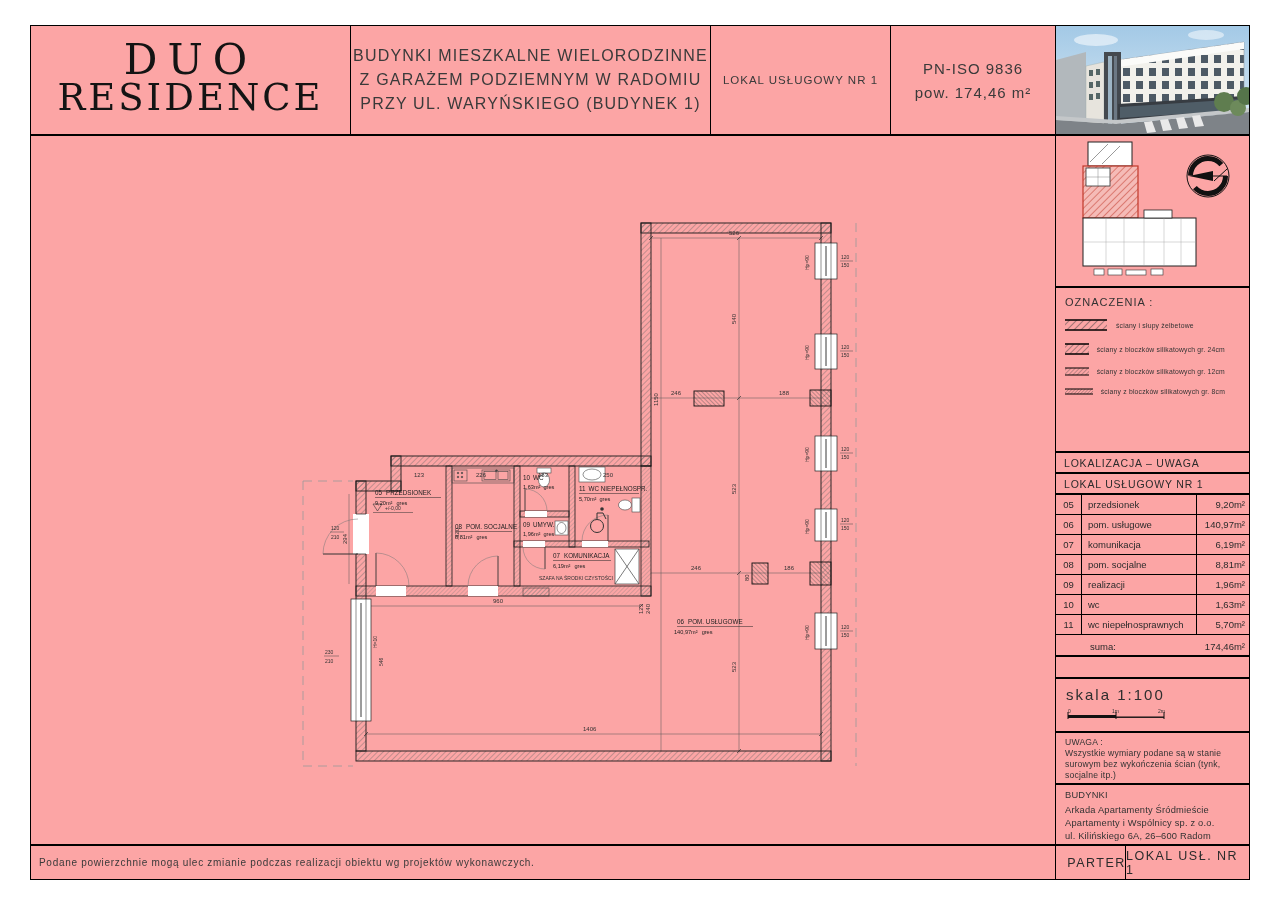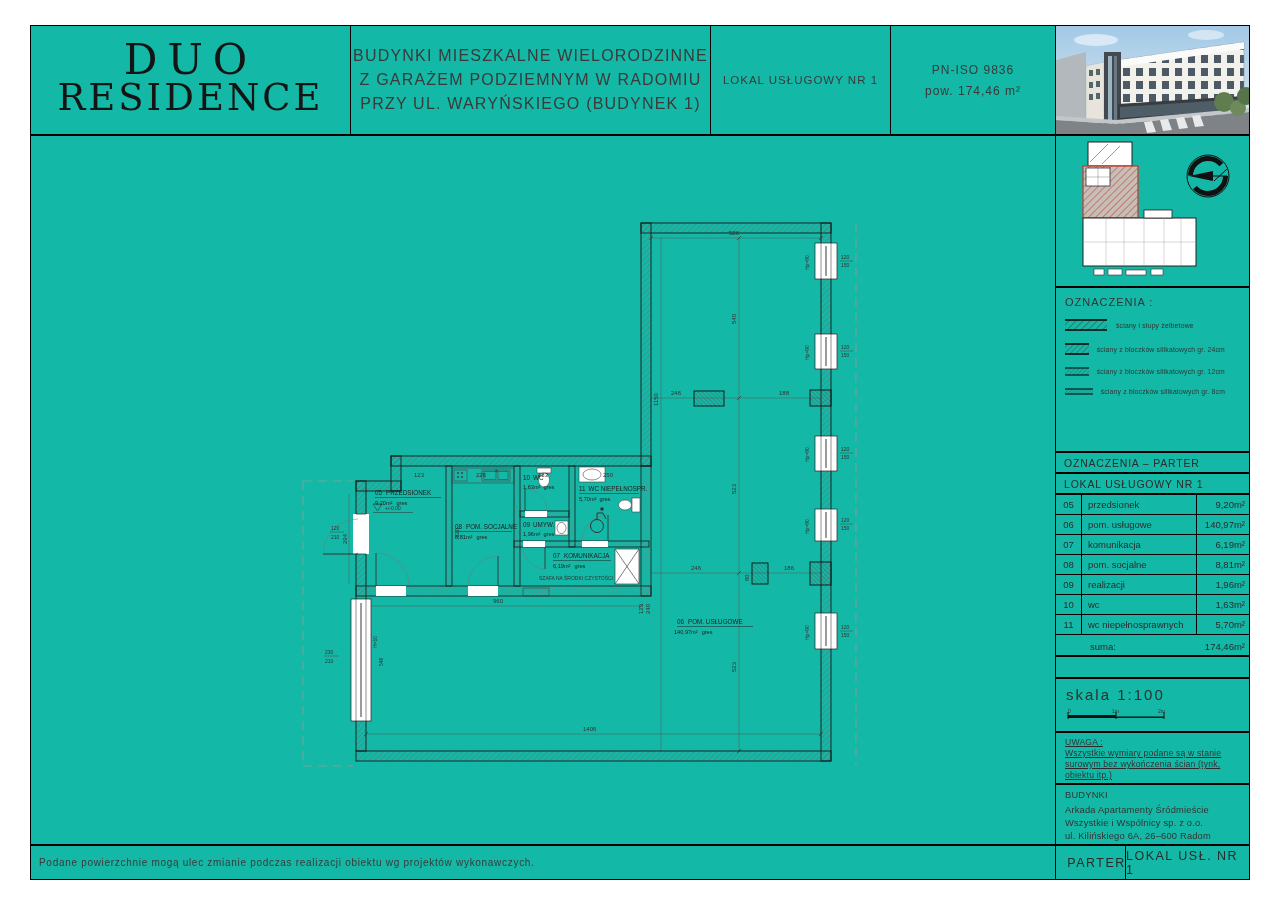--- a/index.html
+++ b/index.html
@@ -1,27 +1,27 @@
 <!DOCTYPE html>
 <html><head>
 <meta charset="utf-8">
 <style>
   html,body{margin:0;padding:0;background:#e8e8e8;}
   .sheet{position:relative;width:1280px;height:905px;background:#fff;
          font-family:"Liberation Sans",sans-serif;color:#2b2b2b;overflow:hidden;}
-  .cell{position:absolute;border:1px solid #000;background:#14b8a6;box-sizing:border-box;}
+  .cell{position:absolute;border:1px solid #000;background:#fca5a5;box-sizing:border-box;}
   .cadtxt{letter-spacing:1px;color:#3a3a3a;}
   
   .logo{display:flex;flex-direction:column;align-items:center;justify-content:center;}
   .logo .l1{font-family:"DejaVu Serif",serif;font-size:42px;line-height:36px;letter-spacing:10px;color:#141414;}
   .logo .l2{font-family:"DejaVu Serif",serif;font-size:37px;line-height:40px;letter-spacing:3px;color:#141414;}
   .projdesc{display:flex;flex-direction:column;align-items:center;justify-content:center;gap:6px;}
   .projdesc div{font-size:16px;letter-spacing:1.2px;color:#3a3a3a;text-align:center;}
   .unitcell{display:flex;align-items:center;justify-content:center;font-size:11.5px;}
-  .stdcell{display:flex;flex-direction:column;align-items:center;justify-content:center;gap:7px;font-size:12px;}
+  .stdcell{display:flex;flex-direction:column;align-items:center;justify-content:center;gap:7px;font-size:15px;}
   
   .sb-title{font-size:11px;letter-spacing:1px;color:#333;}
   .legend-row{display:flex;align-items:center;gap:8px;margin:10px 8px 0 8px;}
   .legend-row .ltext{font-size:6.8px;letter-spacing:.2px;color:#333;white-space:nowrap;}
   .loc-cell{display:flex;align-items:center;padding-left:8px;font-size:10.5px;letter-spacing:.8px;}
   .tbl-row{position:absolute;left:0;width:100%;height:20px;border-bottom:1px solid #000;display:flex;box-sizing:border-box;font-size:9.5px;}
   .tbl-no{width:26px;border-right:1px solid #000;display:flex;align-items:center;justify-content:center;box-sizing:border-box;}
   .tbl-name{flex:1;display:flex;align-items:center;padding-left:6px;border-right:1px solid #000;box-sizing:border-box;}
   .tbl-area{width:52px;display:flex;align-items:center;justify-content:flex-end;padding-right:4px;box-sizing:border-box;}
   .suma-row{position:absolute;left:0;width:100%;height:22px;display:flex;font-size:9.5px;box-sizing:border-box;}
@@ -195,21 +195,21 @@
           </defs>
         <rect x="1" y="2" width="42" height="5" fill="url(#hs4)"></rect>
           <line x1="1" y1="2" x2="43" y2="2" stroke="#000" stroke-width="1"></line>
           <line x1="1" y1="7" x2="43" y2="7" stroke="#000" stroke-width="1"></line>
       </svg>
       <span class="ltext">ściany z bloczków silikatowych gr. 8cm</span>
     </div>
   </div>
 
   <div class="cell loc-cell" style="left:1055px;top:452px;width:195px;height:21px;">
-    <span>OZNACZENIA – PARTER</span>
+    <span>LOKALIZACJA – UWAGA</span>
   </div>
   <div class="cell loc-cell" style="left:1055px;top:473px;width:195px;height:21px;">
     <span>LOKAL USŁUGOWY NR 1</span>
   </div>
 
   <div class="cell" style="left:1055px;top:494px;width:195px;height:162px;">
     <div class="tbl-row" style="top:0;">
       <div class="tbl-no">05</div>
       <div class="tbl-name">przedsionek</div>
       <div class="tbl-area">9,20m²</div>
@@ -259,31 +259,31 @@
       <text x="46" y="7" class="tiny">1m</text>
       <text x="92" y="7" class="tiny">2m</text>
       <rect x="2" y="9" width="48" height="3" fill="#111"></rect>
       <rect x="50" y="10.5" width="48" height="1.4" fill="#111"></rect>
       <line x1="2" y1="6" x2="2" y2="13" stroke="#111" stroke-width="1"></line>
       <line x1="50" y1="6" x2="50" y2="13" stroke="#111" stroke-width="1"></line>
       <line x1="98" y1="6" x2="98" y2="13" stroke="#111" stroke-width="1"></line>
     </svg>
   </div>
 
-  <div class="cell" style="left:1055px;top:732px;width:195px;height:52px;padding:4px 6px 0 9px;text-decoration:underline;">
+  <div class="cell" style="left:1055px;top:732px;width:195px;height:52px;padding:4px 6px 0 9px;">
     <div class="small-note">UWAGA :</div>
     <div class="small-note">Wszystkie wymiary podane są w  stanie</div>
     <div class="small-note">surowym bez wykończenia  ścian (tynk,</div>
-    <div class="small-note">obiektu itp.)</div>
+    <div class="small-note">socjalne itp.)</div>
   </div>
 
   <div class="cell" style="left:1055px;top:784px;width:195px;height:61px;padding:4px 6px 0 9px;">
     <div class="inv-line" style="margin-bottom:2px;">BUDYNKI</div>
     <div class="inv-line">Arkada Apartamenty Śródmieście</div>
-    <div class="inv-line">Wszystkie i Wspólnicy sp. z o.o.</div>
+    <div class="inv-line">Apartamenty i Wspólnicy sp. z o.o.</div>
     <div class="inv-line">ul. Kilińskiego 6A, 26–600 Radom</div>
   </div>
 
   <div class="cell footcell" style="left:1055px;top:845px;width:83px;height:35px;">
     <span>PARTER</span>
   </div>
   <div class="cell footcell" style="left:1125px;top:845px;width:125px;height:35px;">
     <span>LOKAL USŁ. NR 1</span>
   </div>
 

